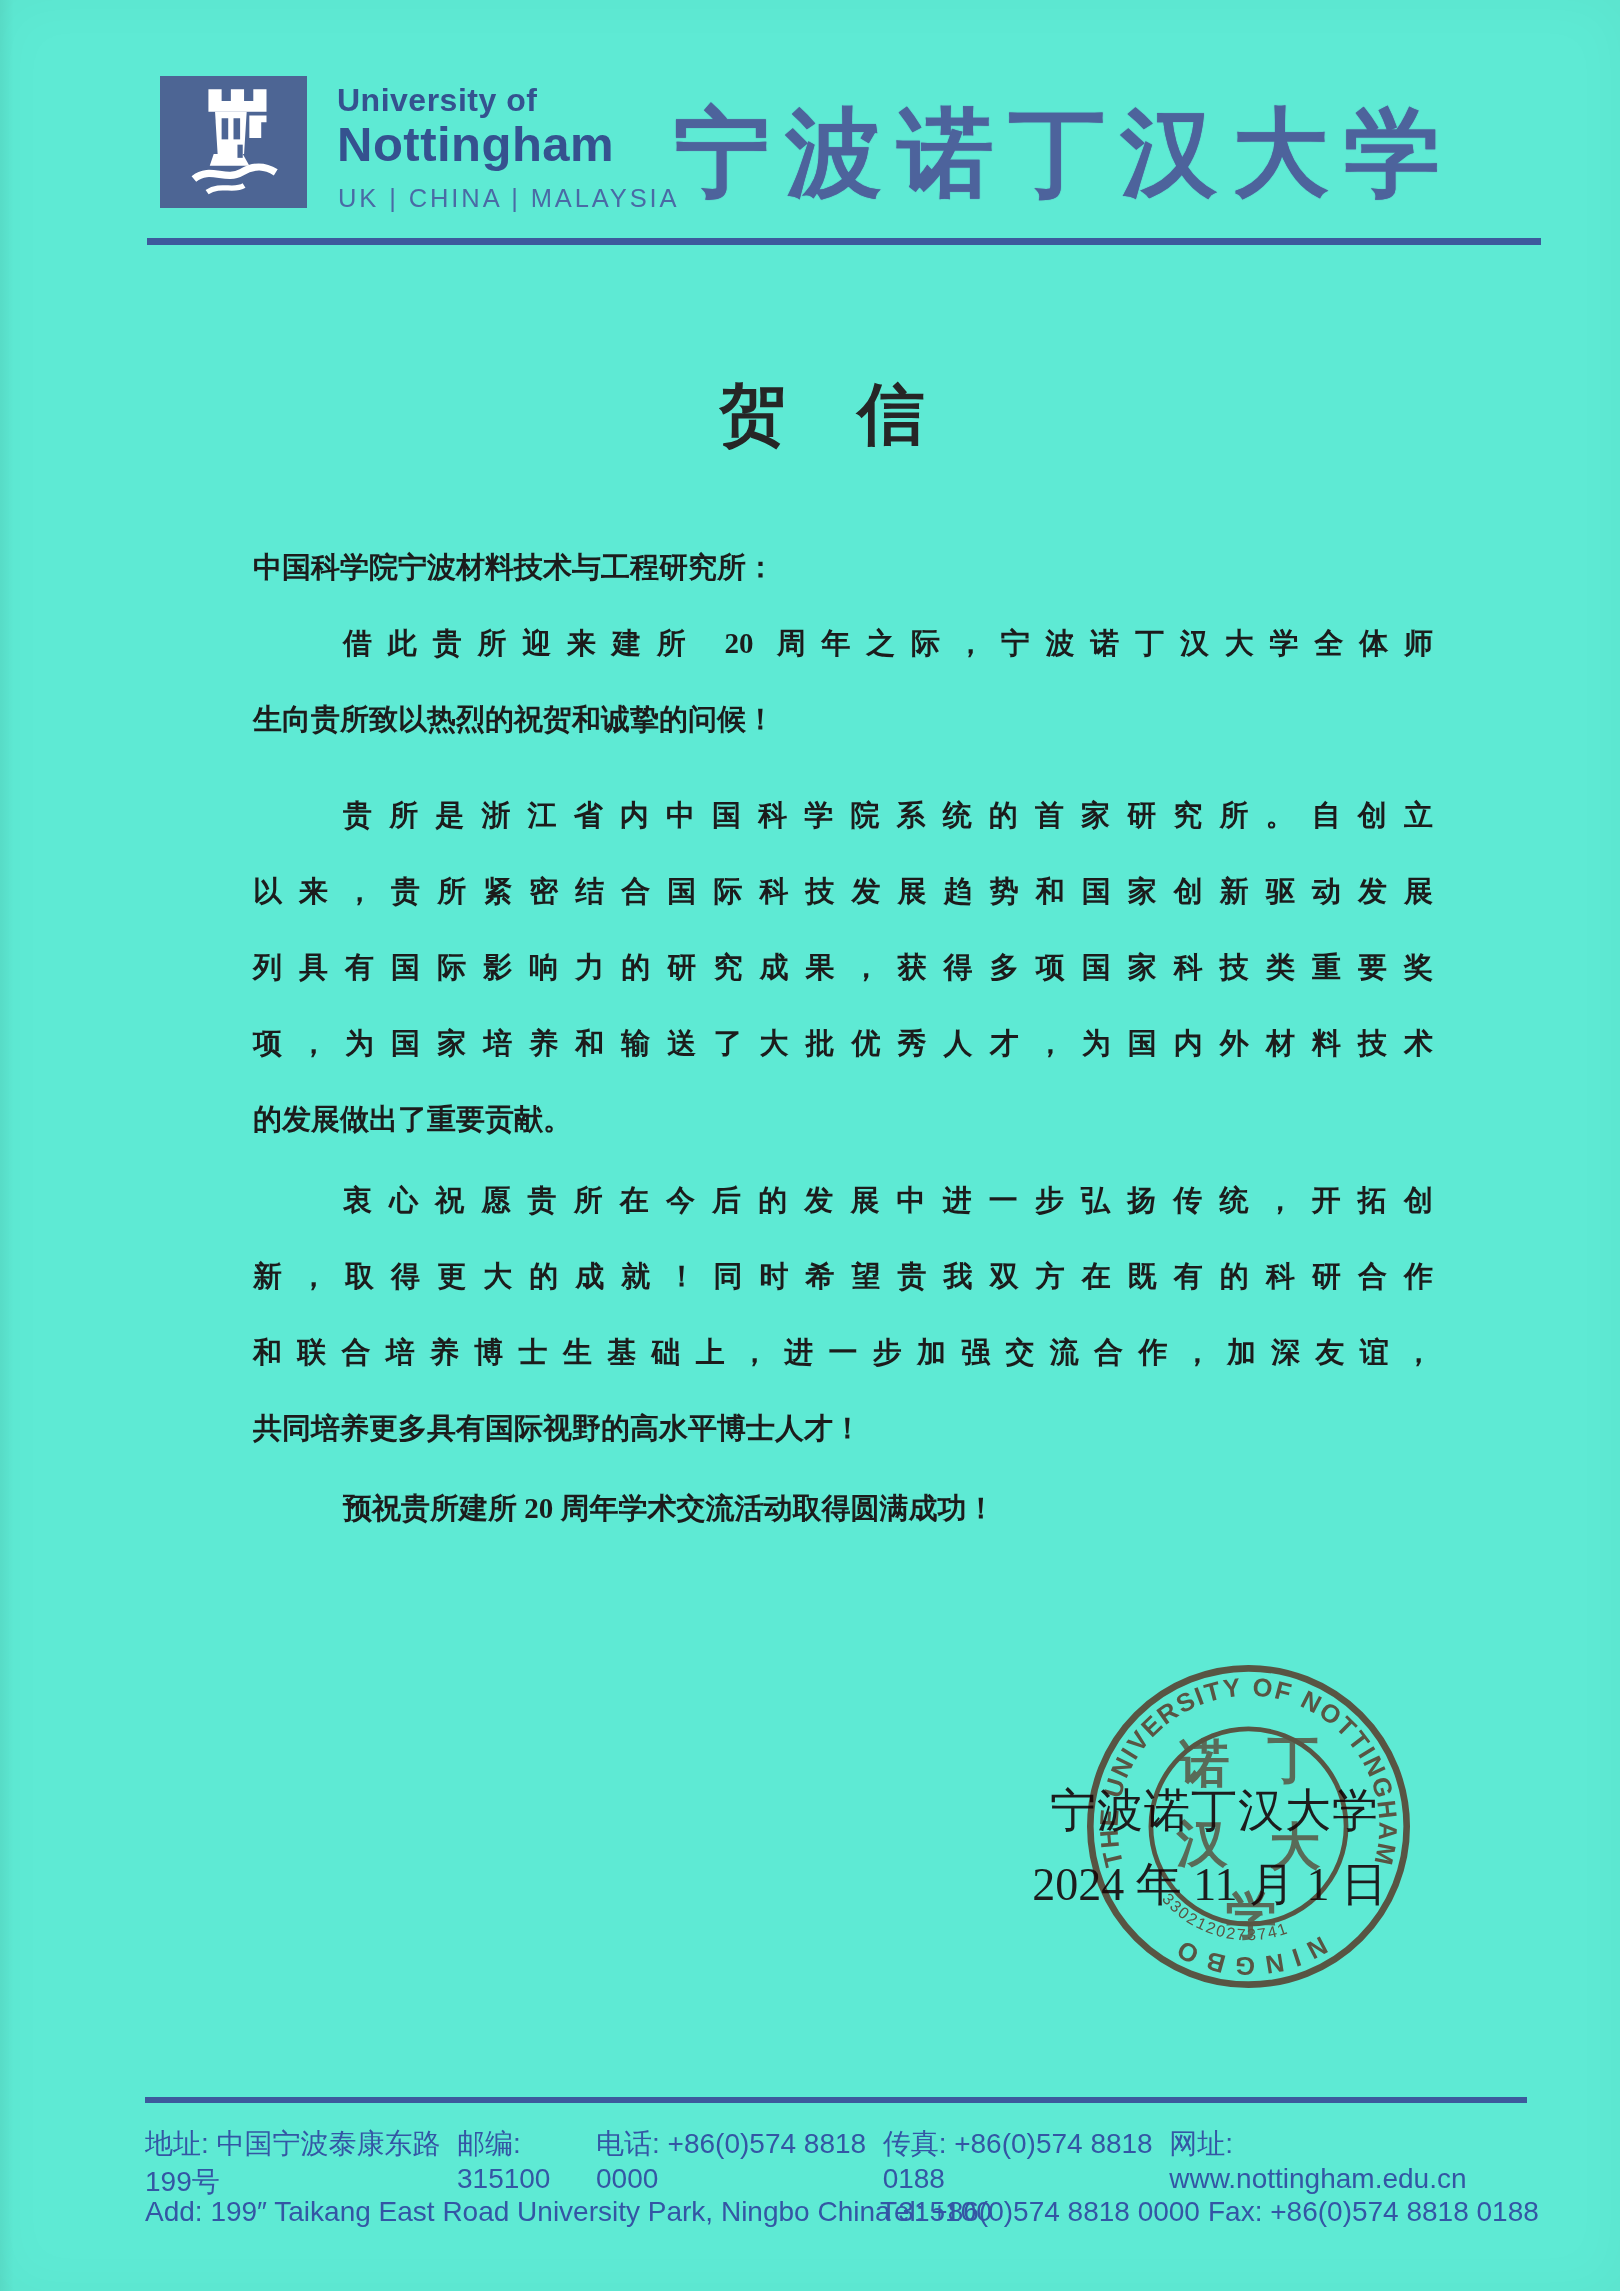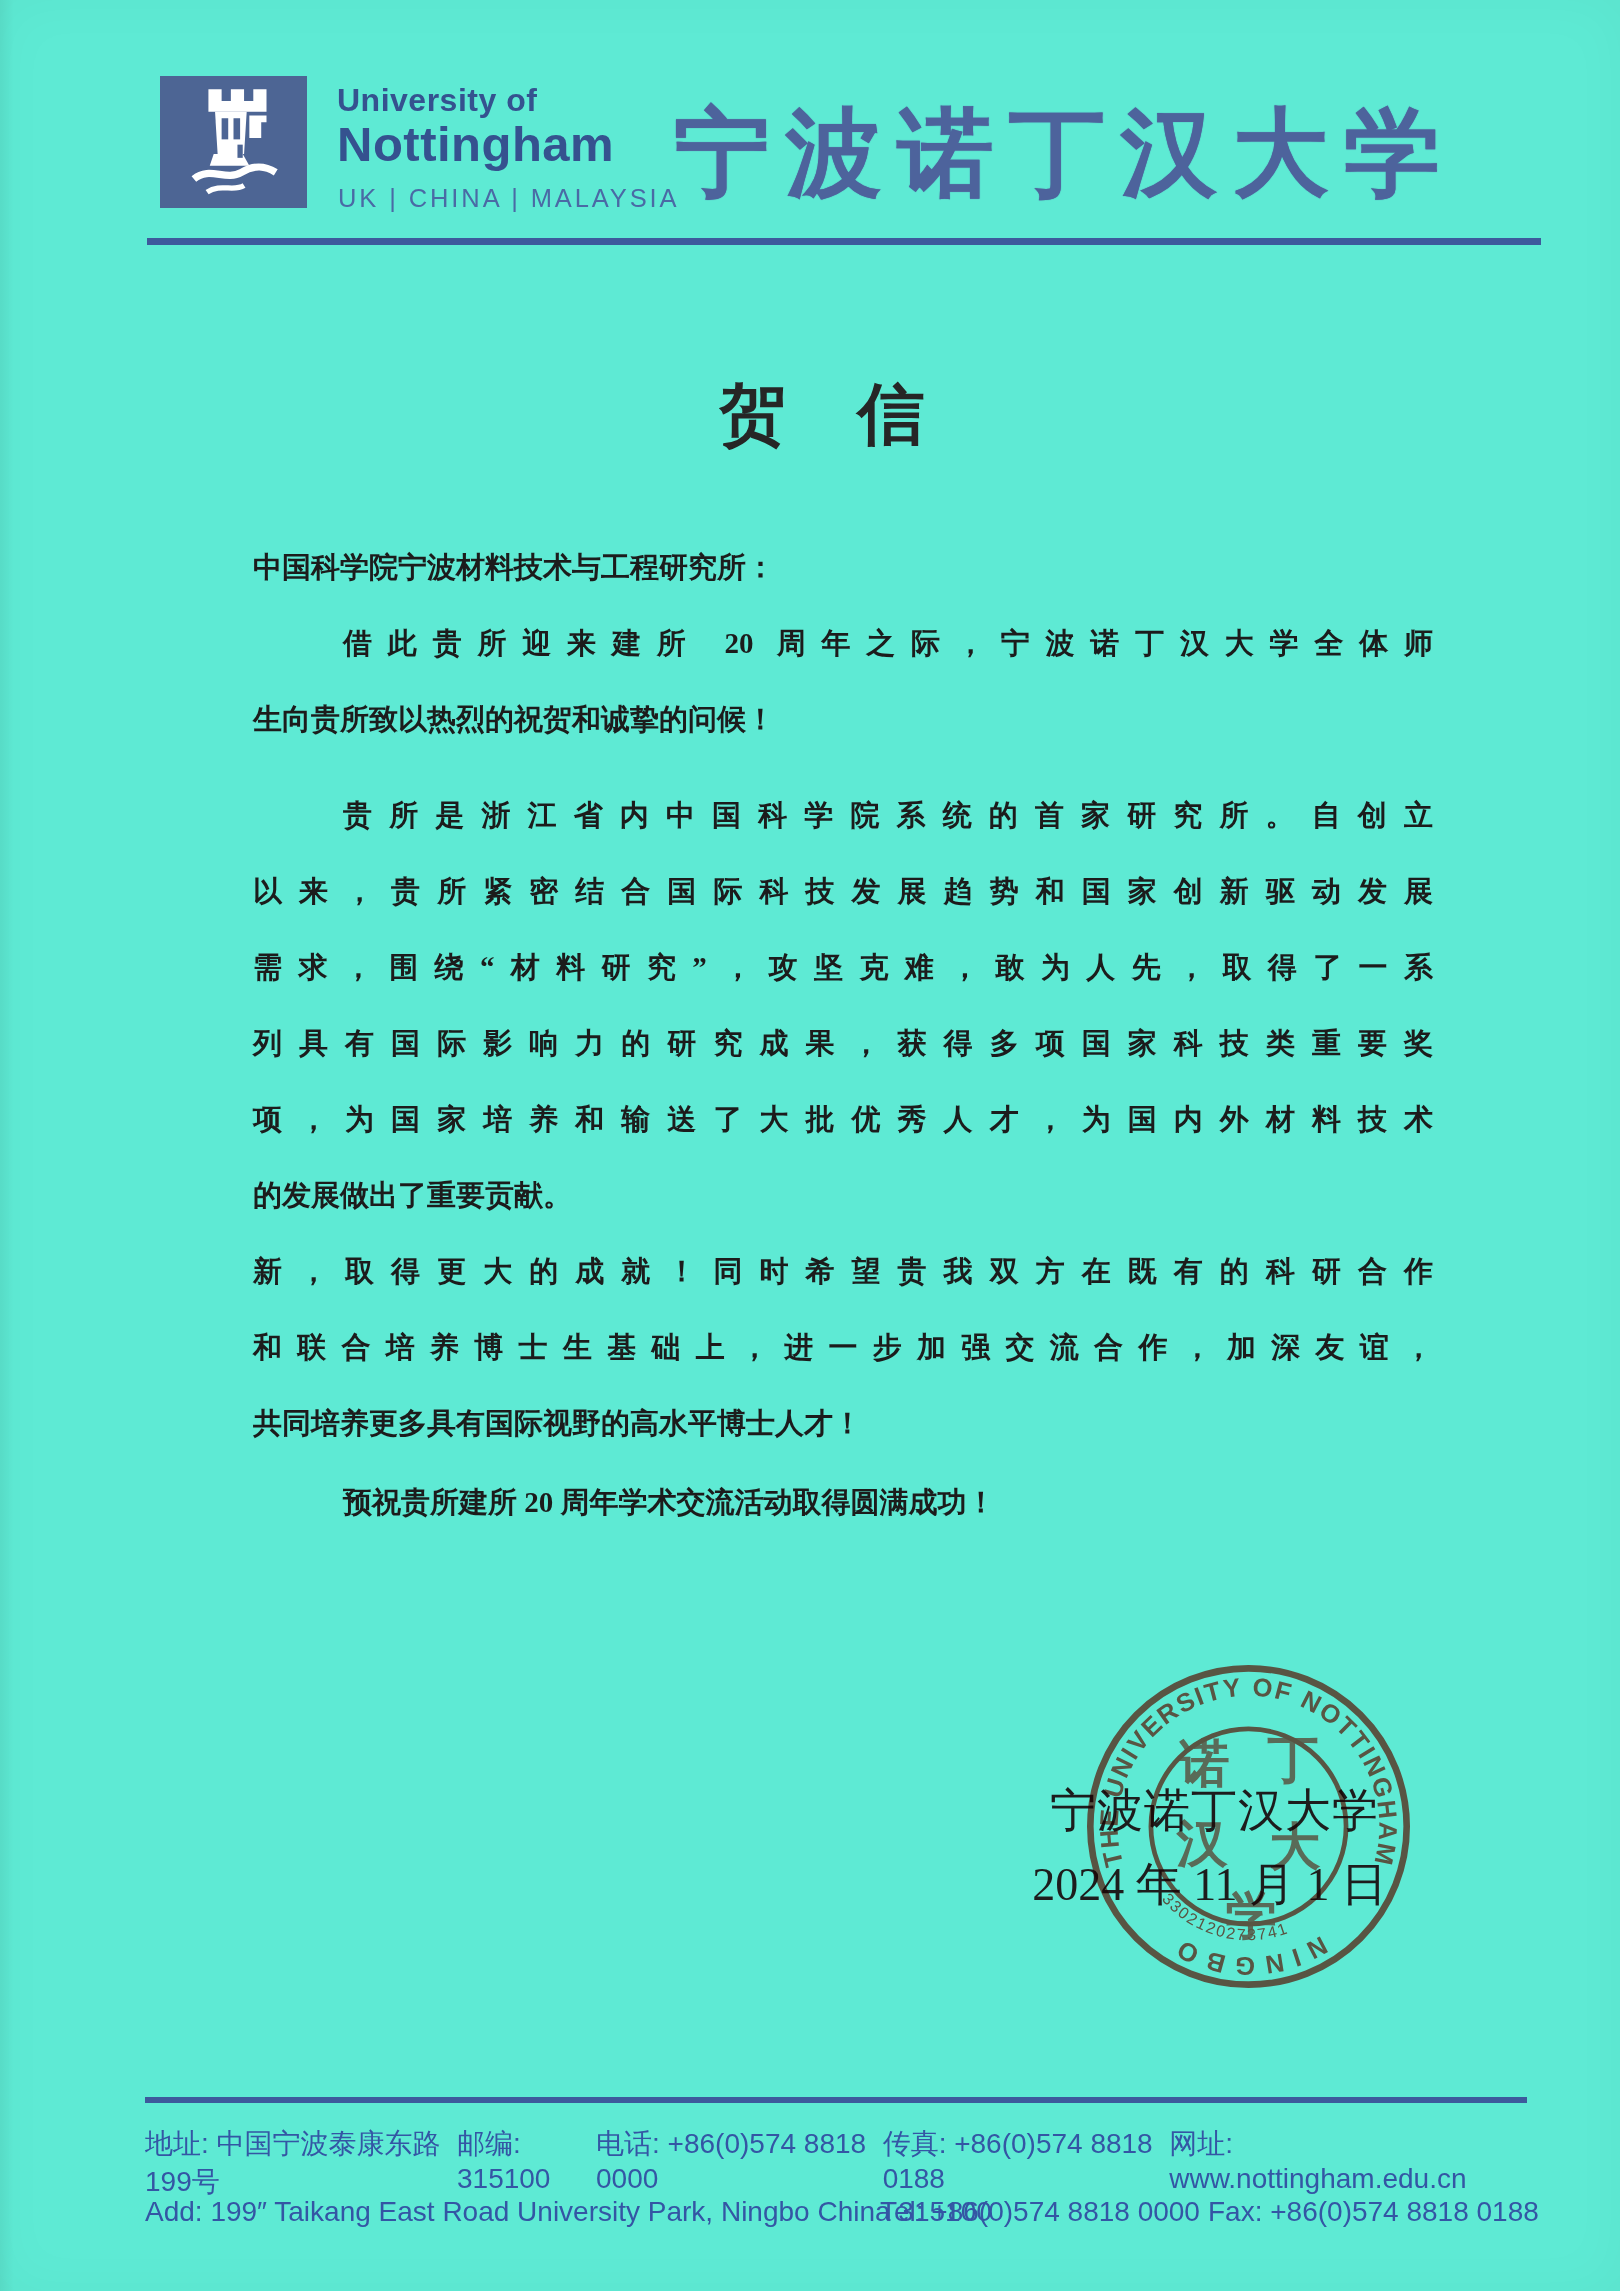--- a/index.html
+++ b/index.html
@@ -80,24 +80,24 @@
   <div class="rule rule-top"></div>
 
   <div class="letter-title">贺　信</div>
 
   <div class="body-block">
     <div class="line">中国科学院宁波材料技术与工程研究所：</div>
     <div class="line fill indent">借此贵所迎来建所 20 周年之际，宁波诺丁汉大学全体师</div>
     <div class="line">生向贵所致以热烈的祝贺和诚挚的问候！</div>
     <div class="line fill indent mt-p3">贵所是浙江省内中国科学院系统的首家研究所。自创立</div>
     <div class="line fill">以来，贵所紧密结合国际科技发展趋势和国家创新驱动发展</div>
-    <div class="line fill">需求，围绕“材料研究”，攻坚克难，敢为人先，取得了一系</div>
     <div class="line fill">列具有国际影响力的研究成果，获得多项国家科技类重要奖</div>
     <div class="line fill">项，为国家培养和输送了大批优秀人才，为国内外材料技术</div>
     <div class="line">的发展做出了重要贡献。</div>
+    <div class="line fill indent mt-p4">衷心祝愿贵所在今后的发展中进一步弘扬传统，开拓创</div>
     <div class="line fill">新，取得更大的成就！同时希望贵我双方在既有的科研合作</div>
     <div class="line fill">和联合培养博士生基础上，进一步加强交流合作，加深友谊，</div>
     <div class="line">共同培养更多具有国际视野的高水平博士人才！</div>
     <div class="line indent mt-p5">预祝贵所建所 20 周年学术交流活动取得圆满成功！</div>
   </div>
 
   <div class="sig-name">宁波诺丁汉大学</div>
   <div class="sig-date">2024 年 11 月 1 日</div>
 
   <svg class="stamp" viewBox="0 0 360 360">

